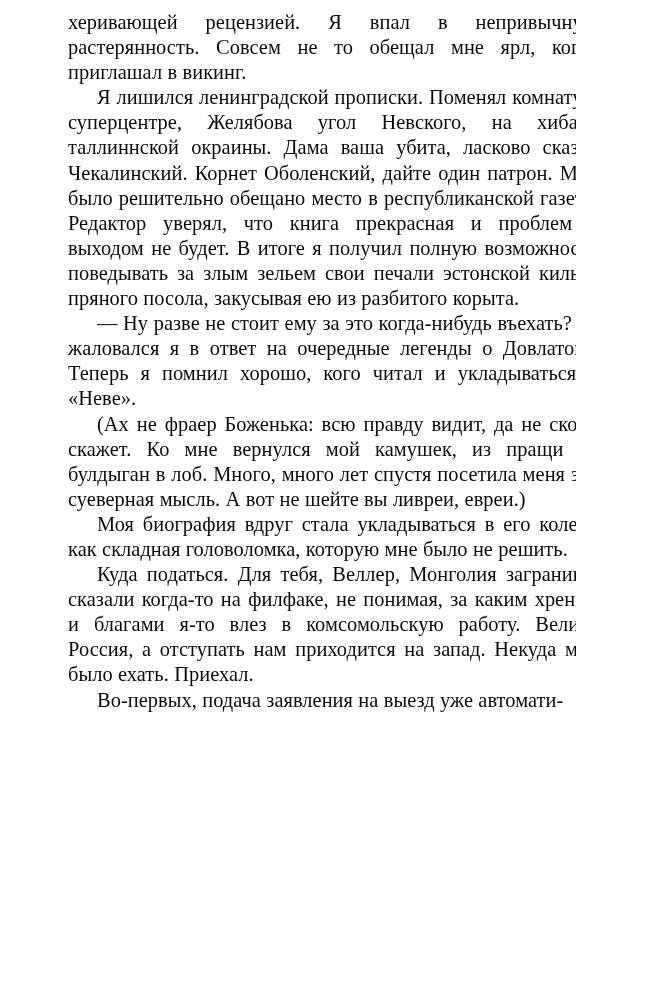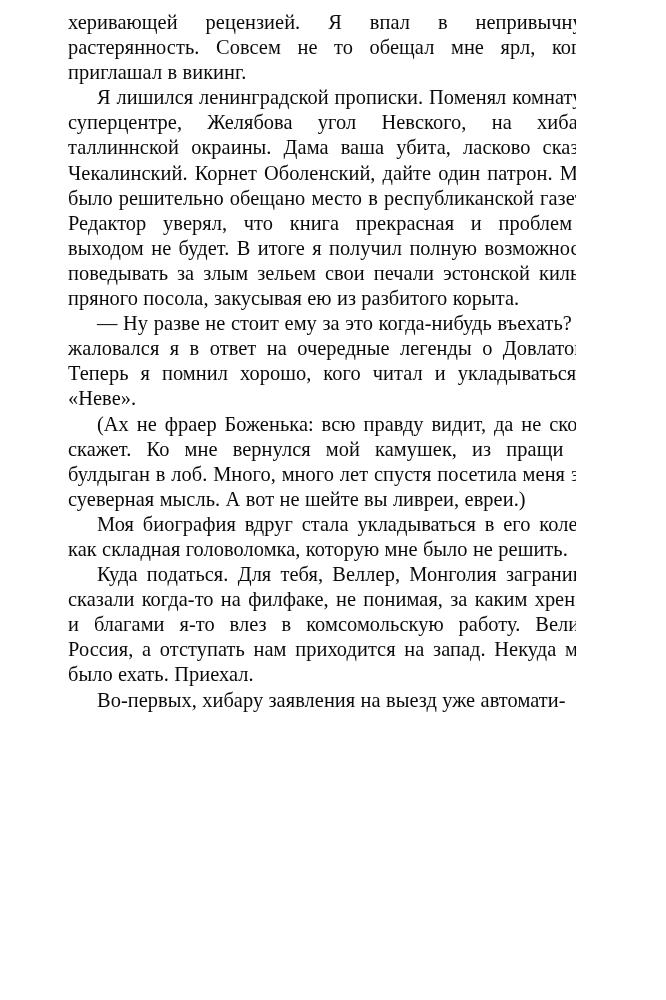--- a/index.html
+++ b/index.html
@@ -55,18 +55,18 @@
 
 <div class="page">
 
   <div class="text-block">
     <p class="para no-indent">херивающей рецензией. Я впал в непривычную растерянность. Совсем не то обещал мне ярл, когда приглашал в викинг.</p>
     <p class="para">Я лишился ленинградской прописки. Поменял комнату в суперцентре, Желябова угол Невского, на хибару таллиннской окраины. Дама ваша убита, ласково сказал Чекалинский. Корнет Оболенский, дайте один патрон. Мне было решительно обещано место в республиканской газете. Редактор уверял, что книга прекрасная и проблем с выходом не будет. В итоге я получил полную возможность поведывать за злым зельем свои печали эстонской кильке пряного посола, закусывая ею из разбитого корыта.</p>
     <p class="para">— Ну разве не стоит ему за это когда-нибудь въехать? — жаловался я в ответ на очередные легенды о Довлатове. Теперь я помнил хорошо, кого читал и укладываться в «Неве».</p>
     <p class="para">(Ах не фраер Боженька: всю правду видит, да не скоро скажет. Ко мне вернулся мой камушек, из пращи да булдыган в лоб. Много, много лет спустя посетила меня эта суеверная мысль. А вот не шейте вы ливреи, евреи.)</p>
     <p class="para">Моя биография вдруг стала укладываться в его колею, как складная головоломка, которую мне было не решить.</p>
     <p class="para">Куда податься. Для тебя, Веллер, Монголия заграница, сказали когда-то на филфаке, не понимая, за каким хреном и благами я-то влез в комсомольскую работу. Велика Россия, а отступать нам приходится на запад. Некуда мне было ехать. Приехал.</p>
-    <p class="para">Во-первых, хибару заявления на выезд уже автомати-</p>
+    <p class="para">Во-первых, подача заявления на выезд уже автомати-</p>
   </div>
 
   <div class="page-number">23</div>
 
 </div>
 
 </body></html>

